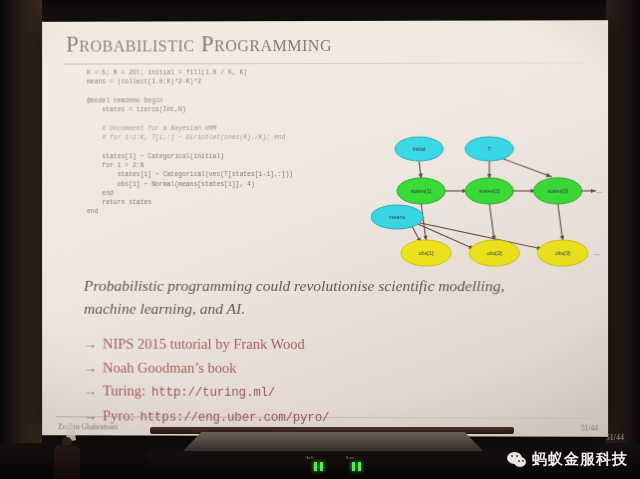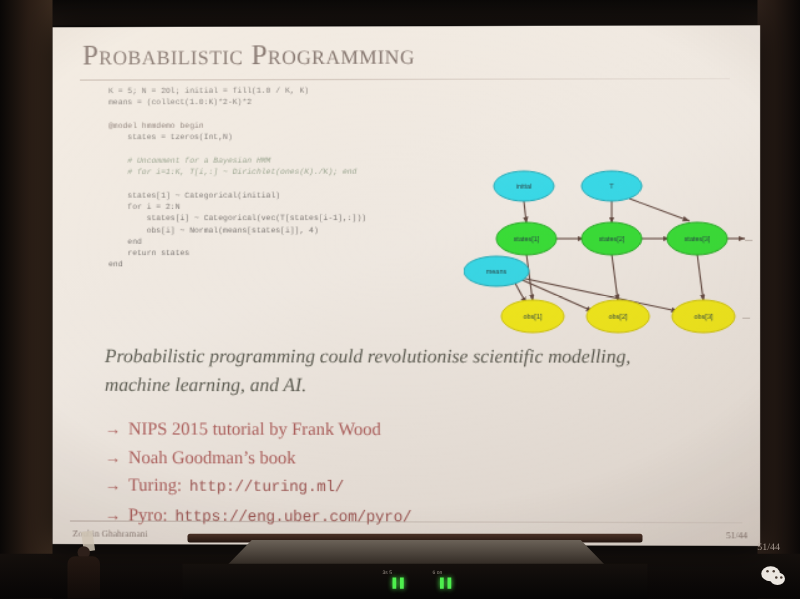--- a/index.html
+++ b/index.html
@@ -259,13 +259,14 @@
 <div id="wmpage">51/44</div>
 <div id="wm">
   <span class="wx">
     <span class="b1"></span>
       <span class="b2"></span>
     <span class="e e1"></span>
       <span class="e e2"></span>
     <span class="e e3"></span>
       <span class="e e4"></span>
   </span>
+  <span class="wtext">蚂蚁金服科技</span>
 </div>
 
 </body></html>

